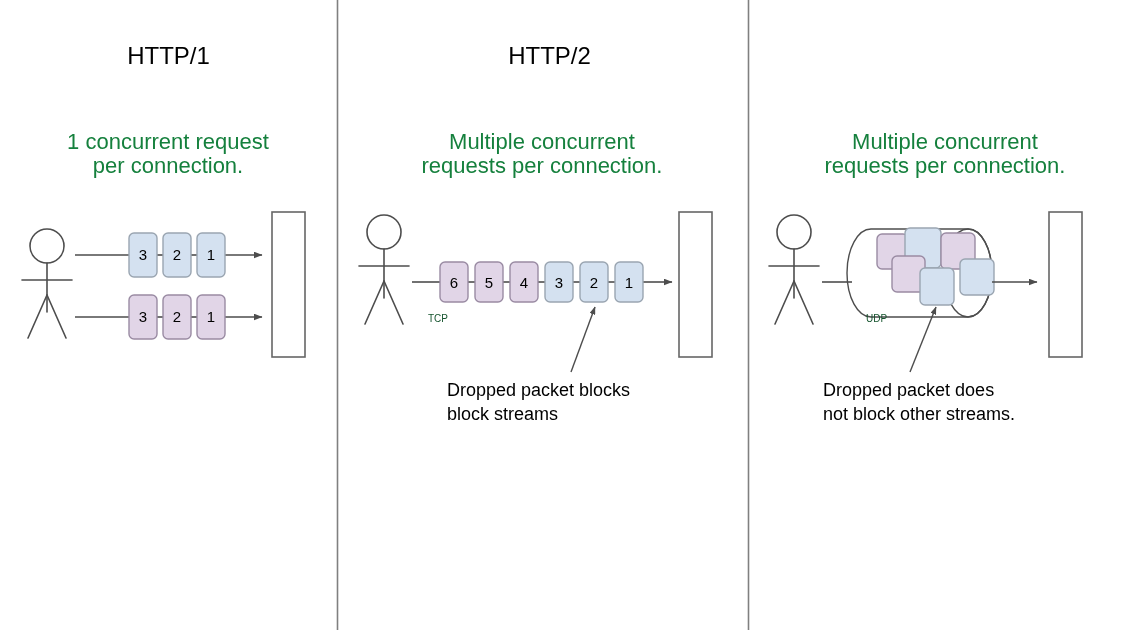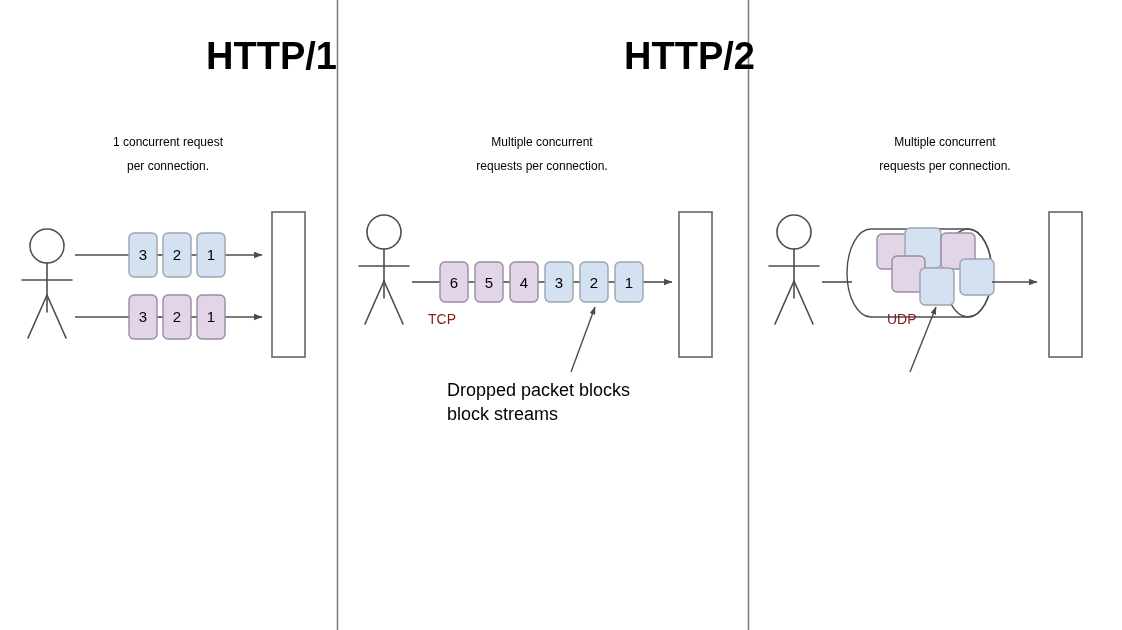--- a/index.html
+++ b/index.html
@@ -21,41 +21,41 @@
   }
   #canvas > svg {
     position: absolute;
     left: 0;
     top: 0;
     width: 1122px;
     height: 630px;
   }
   .panel-title {
     position: absolute;
-    text-align: right;
-    font-size: 38px;
-    font-weight: 700;
+    text-align: center;
+    font-size: 24px;
+    font-weight: 400;
     line-height: 40px;
     color: #000000;
     white-space: nowrap;
   }
   .panel-subtitle {
     position: absolute;
     text-align: center;
-    font-size: 12px;
+    font-size: 22px;
     font-weight: 400;
     line-height: 24px;
-    color: #000000;
+    color: #15803d;
   }
   .proto-label {
     position: absolute;
-    font-size: 14px;
+    font-size: 10px;
     font-weight: 400;
     line-height: 16px;
-    color: #7f1d1d;
+    color: #14532d;
     white-space: nowrap;
   }
   .caption {
     position: absolute;
     font-size: 18px;
     font-weight: 400;
     line-height: 24px;
     color: #000000;
   }
   .caption b { font-weight: 400; }
@@ -246,15 +246,19 @@
   <div class="panel-subtitle" style="left:392px; top:130px; width:300px; white-space:pre-line;">Multiple concurrent
 requests per connection.</div>
   <div class="proto-label" style="left:428px; top:311px;">TCP</div>
   <div class="caption" style="left:447px; top:378px; width:290px;">
     <span>Dropped packet </span><b>blocks</b><br>
     <span>block streams</span>
   </div>
 
   <div class="panel-subtitle" style="left:795px; top:130px; width:300px; white-space:pre-line;">Multiple concurrent
 requests per connection.</div>
-  <div class="proto-label" style="left:866px; top:311px;margin-left:21px;">UDP</div>
+  <div class="proto-label" style="left:866px; top:311px;">UDP</div>
+  <div class="caption" style="left:823px; top:378px; width:300px;">
+    <span>Dropped packet </span><b>does</b><br>
+    <b>not block</b><span> other streams.</span>
+  </div>
 
 </div>
 
 </body></html>

